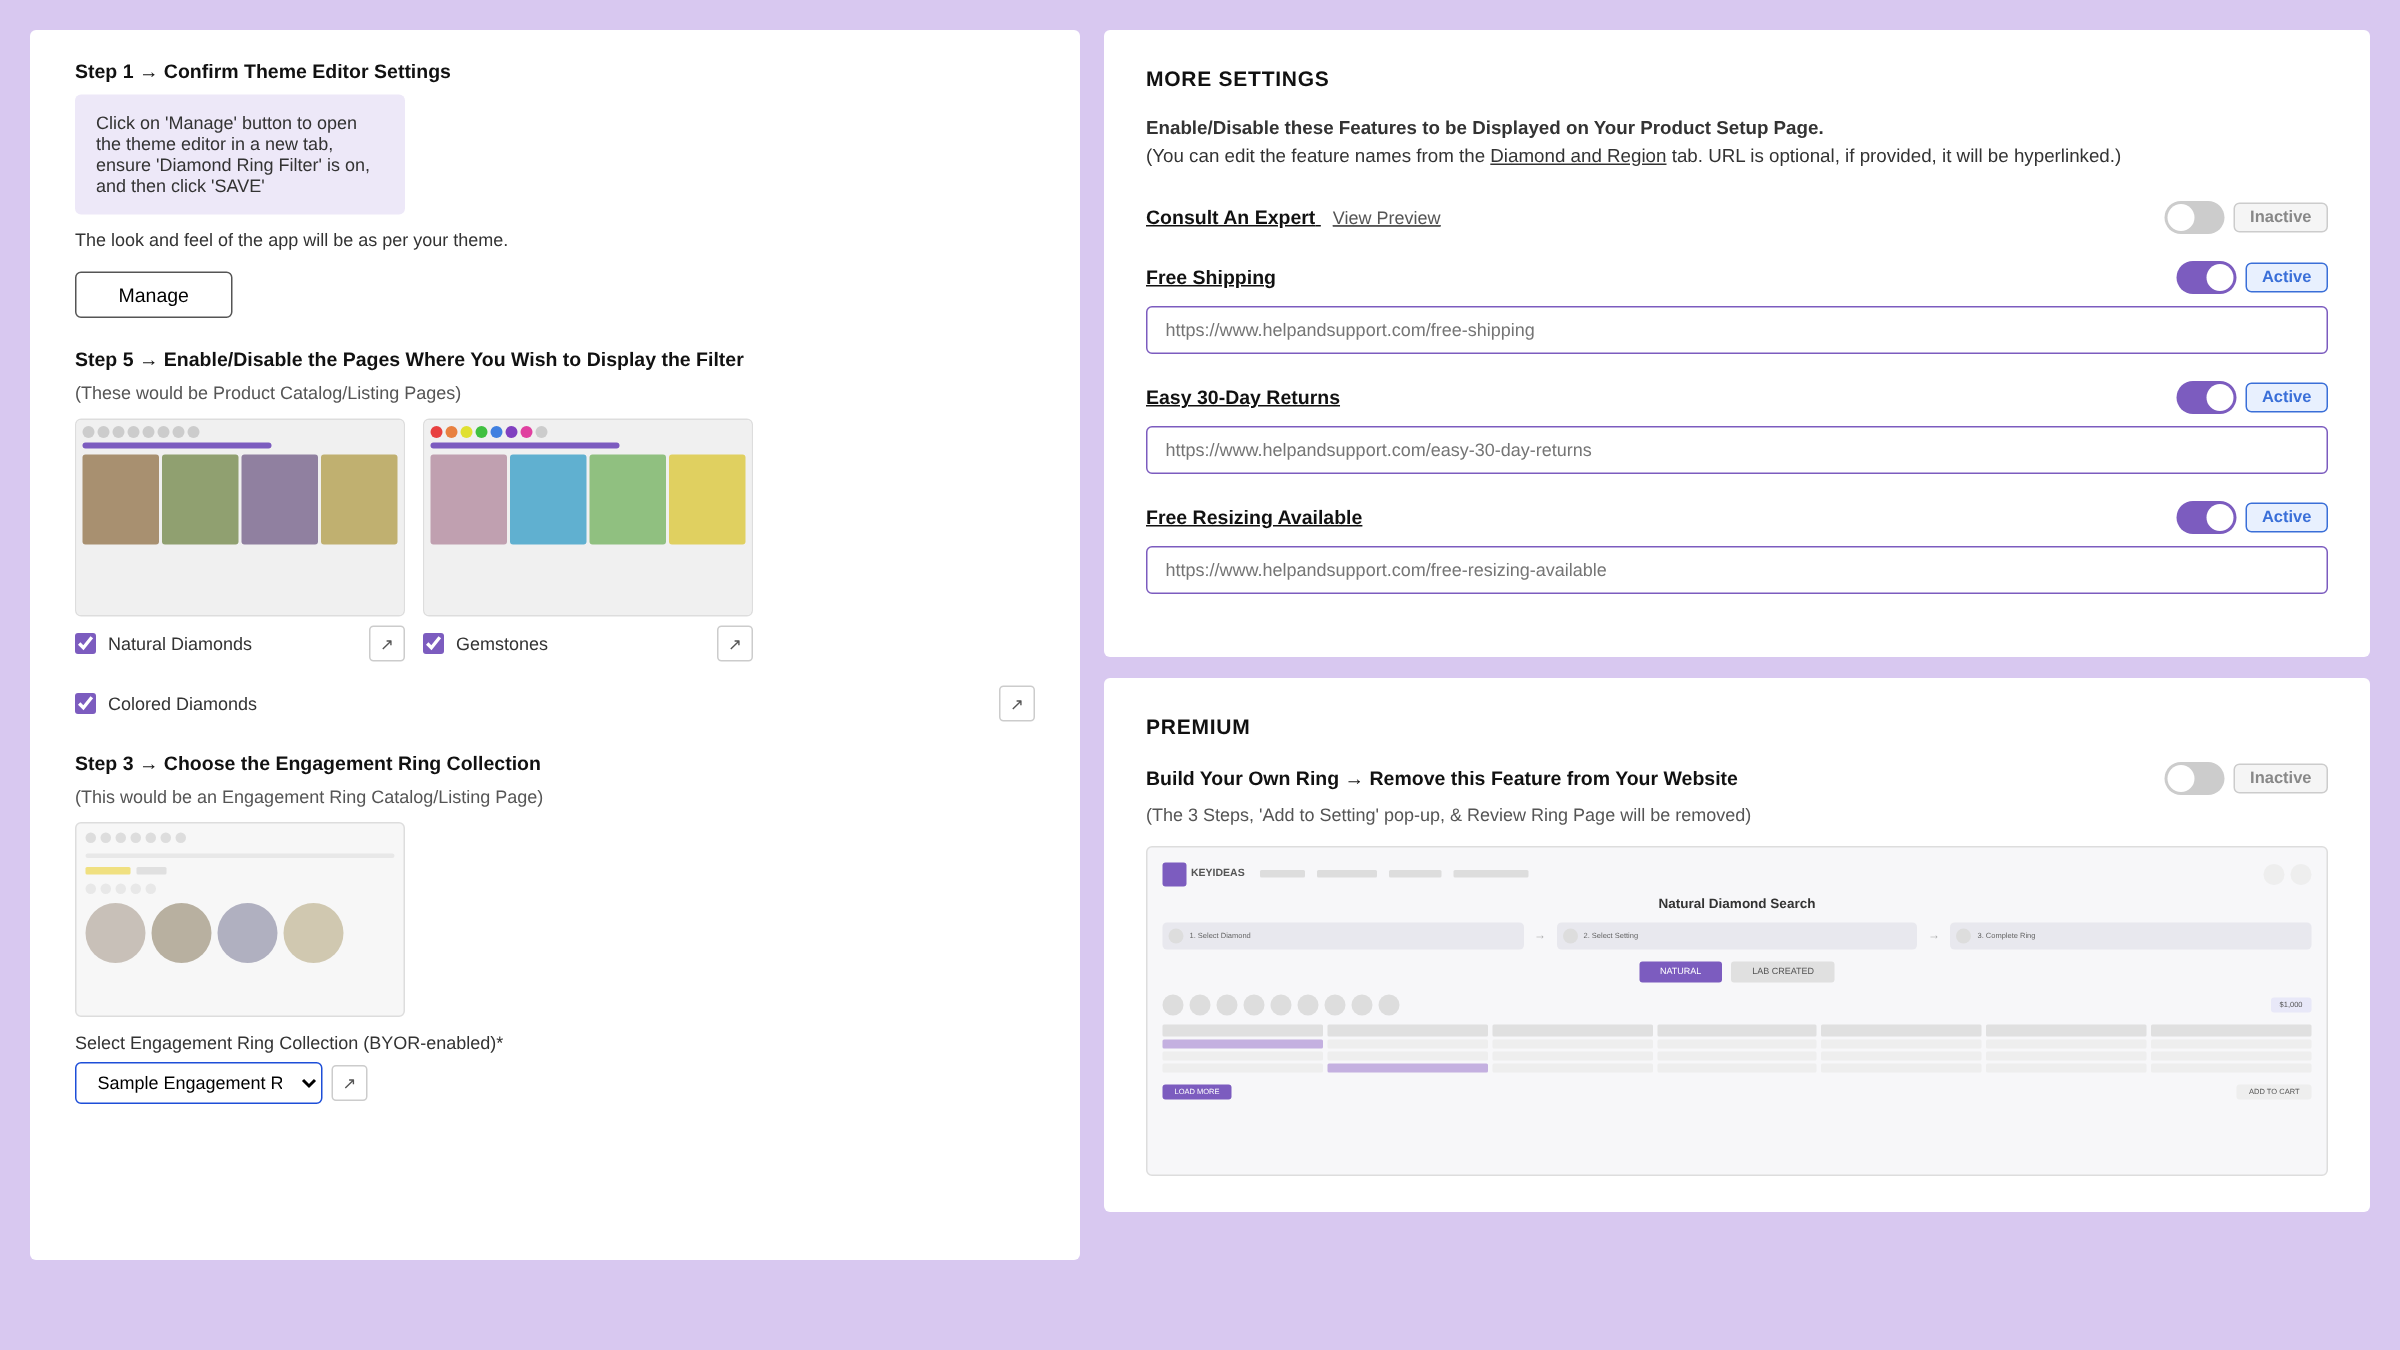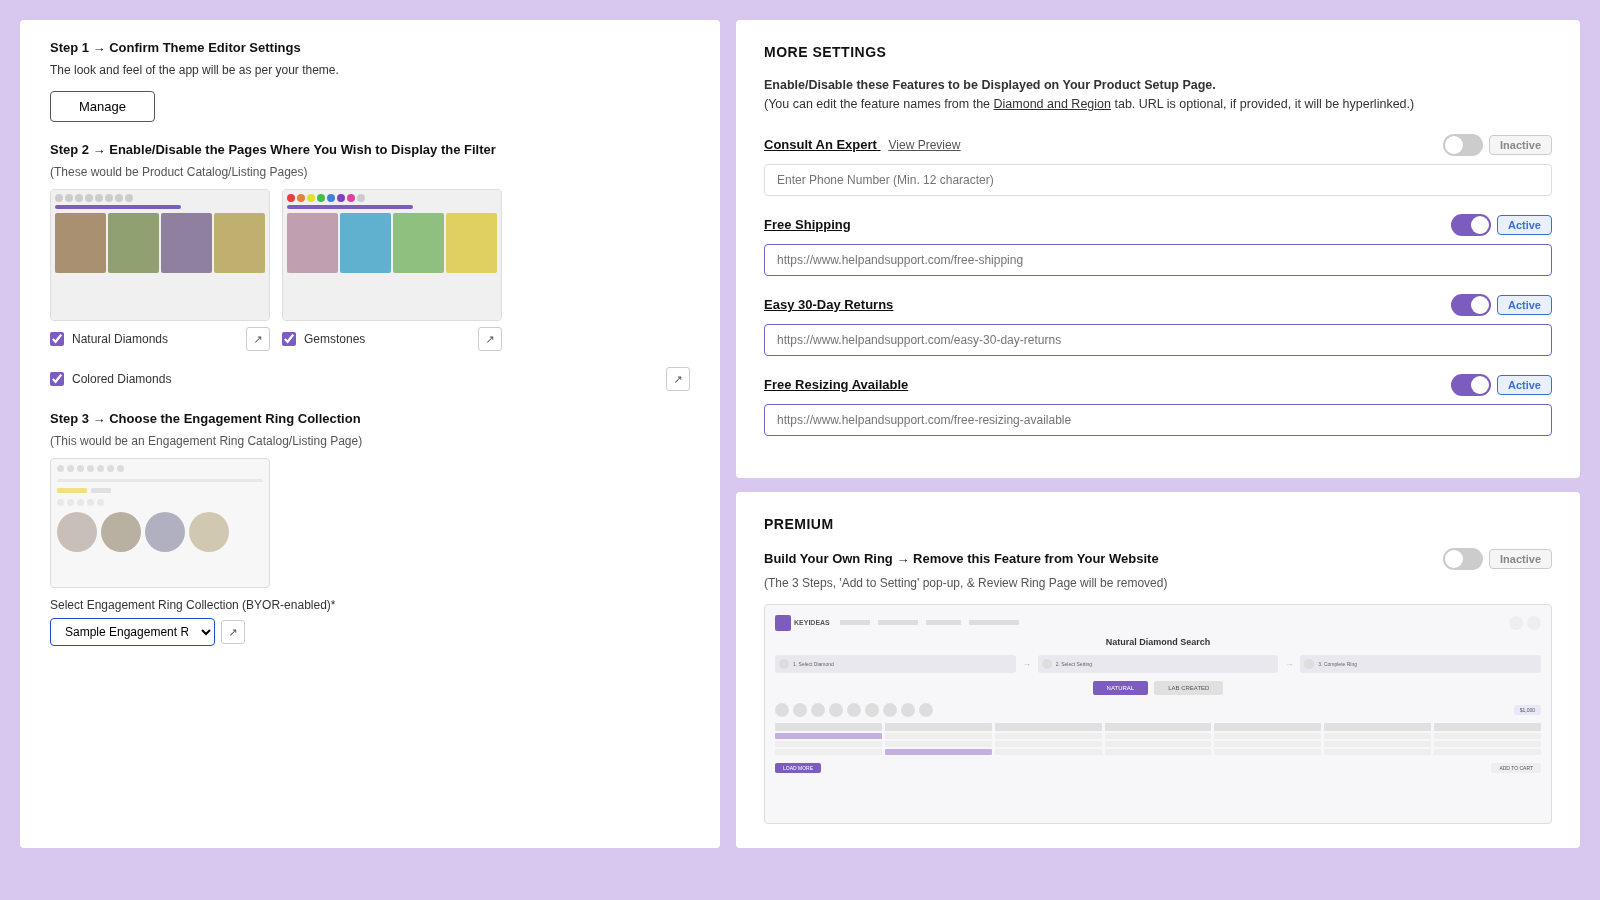--- a/index.html
+++ b/index.html
@@ -289,26 +289,27 @@
 
 <div class="main-container">
 
   <div class="left-panel">
 
     <div class="left-content">
 
 
       <div>
         <div class="step-title">Step 1 → Confirm Theme Editor Settings</div>
+        <div class="info-box">Click on 'Manage' button to open the theme editor in a new tab, ensure 'Diamond Ring Filter' is on, and then click 'SAVE'</div>
         <div class="look-feel-text">The look and feel of the app will be as per your theme.</div>
         <button class="manage-btn">Manage</button>
       </div>
 
       <div class="step2-block">
-        <div class="step-title">Step 2 → Enable/Disable the Pages Where You Wish to Display the Filter</div>
+        <div class="step-title">Step 5 → Enable/Disable the Pages Where You Wish to Display the Filter</div>
         <div class="step-subtitle">(These would be Product Catalog/Listing Pages)</div>
 
         <div class="catalog-images">
 
           <div>
             <div class="catalog-card">
               <div class="catalog-card-inner">
                 <div style="width:100%;height:100%;background:#f0f0f0;padding:4px;">
                   <div style="display:flex;gap:2px;flex-wrap:wrap;margin-bottom:3px;">
                     <div style="width:8px;height:8px;border-radius:50%;background:#ccc;"></div>
@@ -445,21 +446,20 @@
               <a href="#">View Preview</a>
             </span>
           </div>
           <div class="toggle-badge">
             <div class="toggle inactive">
               <div class="toggle-knob"></div>
             </div>
             <span class="badge badge-inactive">Inactive</span>
           </div>
         </div>
-        <input class="feature-input inactive-border" type="text" placeholder="Enter Phone Number (Min. 12 character)" style="">
       </div>
 
       <div class="feature-row">
         <div class="feature-header">
           <div class="feature-label">Free Shipping</div>
           <div class="toggle-badge">
             <div class="toggle active">
               <div class="toggle-knob"></div>
             </div>
             <span class="badge badge-active">Active</span>

